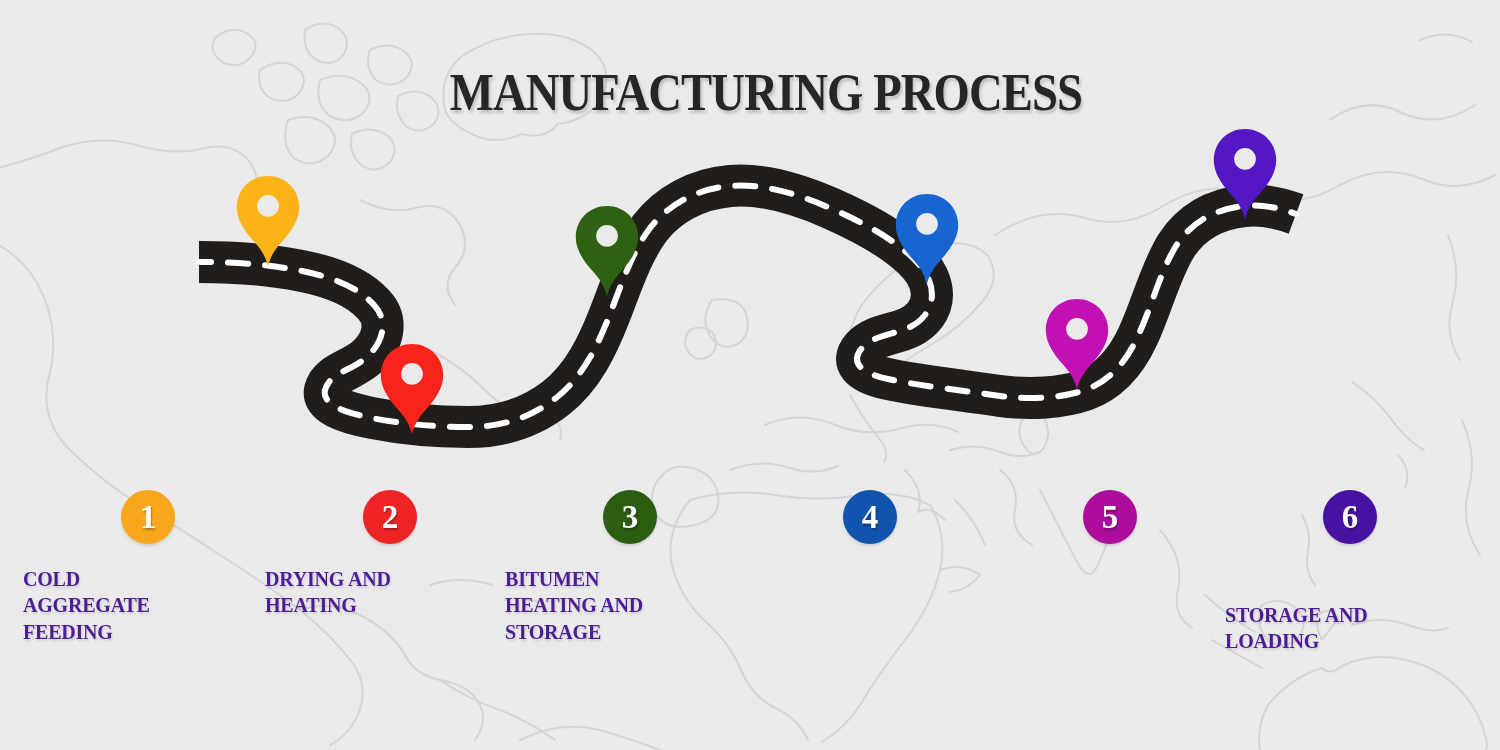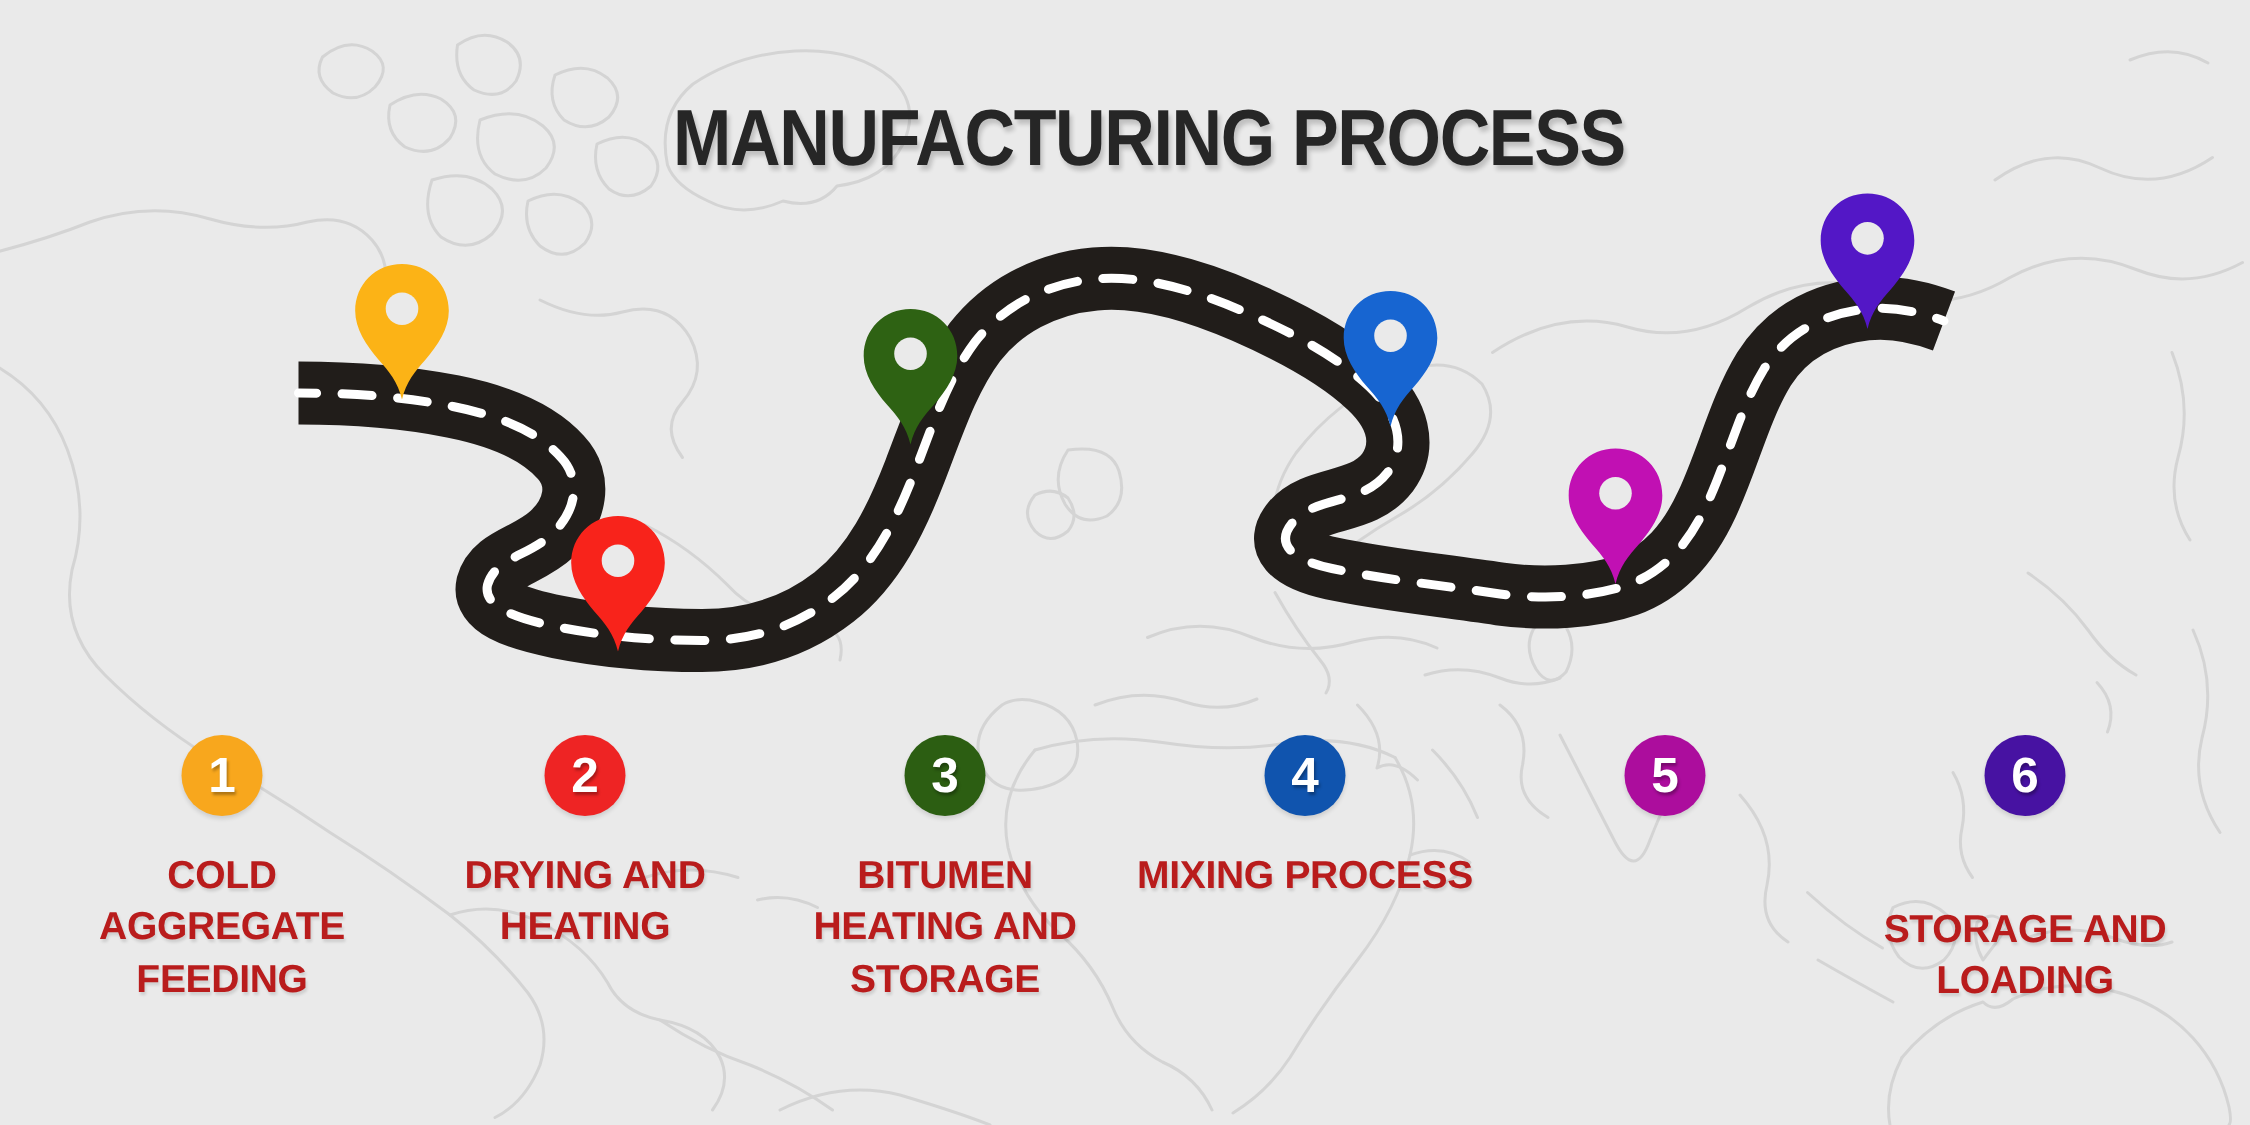--- a/index.html
+++ b/index.html
@@ -1,21 +1,21 @@
 <!DOCTYPE html>
 <html><head>
 <meta charset="utf-8">
 <style>
   html, body { margin: 0; padding: 0; }
   .canvas {
     position: relative;
     width: 1500px;
     height: 750px;
     overflow: hidden;
-    font-family: Liberation Sans, sans-serif;
+    font-family: Liberation Serif, serif;
     background: #EAEAEA;
   }
   svg.layer { position: absolute; left: 0; top: 0; }
   .map path {
     fill: none;
     stroke: #D4D4D4;
     stroke-width: 2;
     stroke-linecap: round;
     stroke-linejoin: round;
   }
@@ -62,26 +62,26 @@
     color: #fff;
     font-size: 33px;
     font-weight: 700;
     text-shadow: 1px 2px 2px rgba(0,0,0,.3);
     box-shadow: 0 2px 3px rgba(0,0,0,.12);
   }
   .step-label {
     position: absolute;
     top: 566px;
     width: 250px;
-    text-align: center;
-    font-size: 26px;
+    text-align: left;
+    font-size: 20px;
     font-weight: 700;
     line-height: 1.32;
     letter-spacing: -0.2px;
-    color: #b91c1c;
+    color: #4c1d95;
     white-space: pre-line;
     text-shadow: 1px 2px 2px rgba(0,0,0,.12);
   }
 </style>
 </head>
 <body>
 
 <div class="canvas" style="background: rgb(234, 234, 234);">
 
   <svg class="layer map" width="1500" height="750" viewBox="0 0 1500 750">
@@ -220,17 +220,16 @@
     </div>
 
   <div class="step-label" style="left:23px;">COLD
 AGGREGATE
 FEEDING</div>
   <div class="step-label" style="left:505px;">BITUMEN
 HEATING AND
 STORAGE</div>
   <div class="step-label" style="left:265px;">DRYING AND
 HEATING</div>
-  <div class="step-label" style="left:745px;">MIXING PROCESS</div>
   <div class="step-label" style="left:1225px;margin-top:36px;">STORAGE AND
 LOADING</div>
 
 </div>
 
 </body></html>

